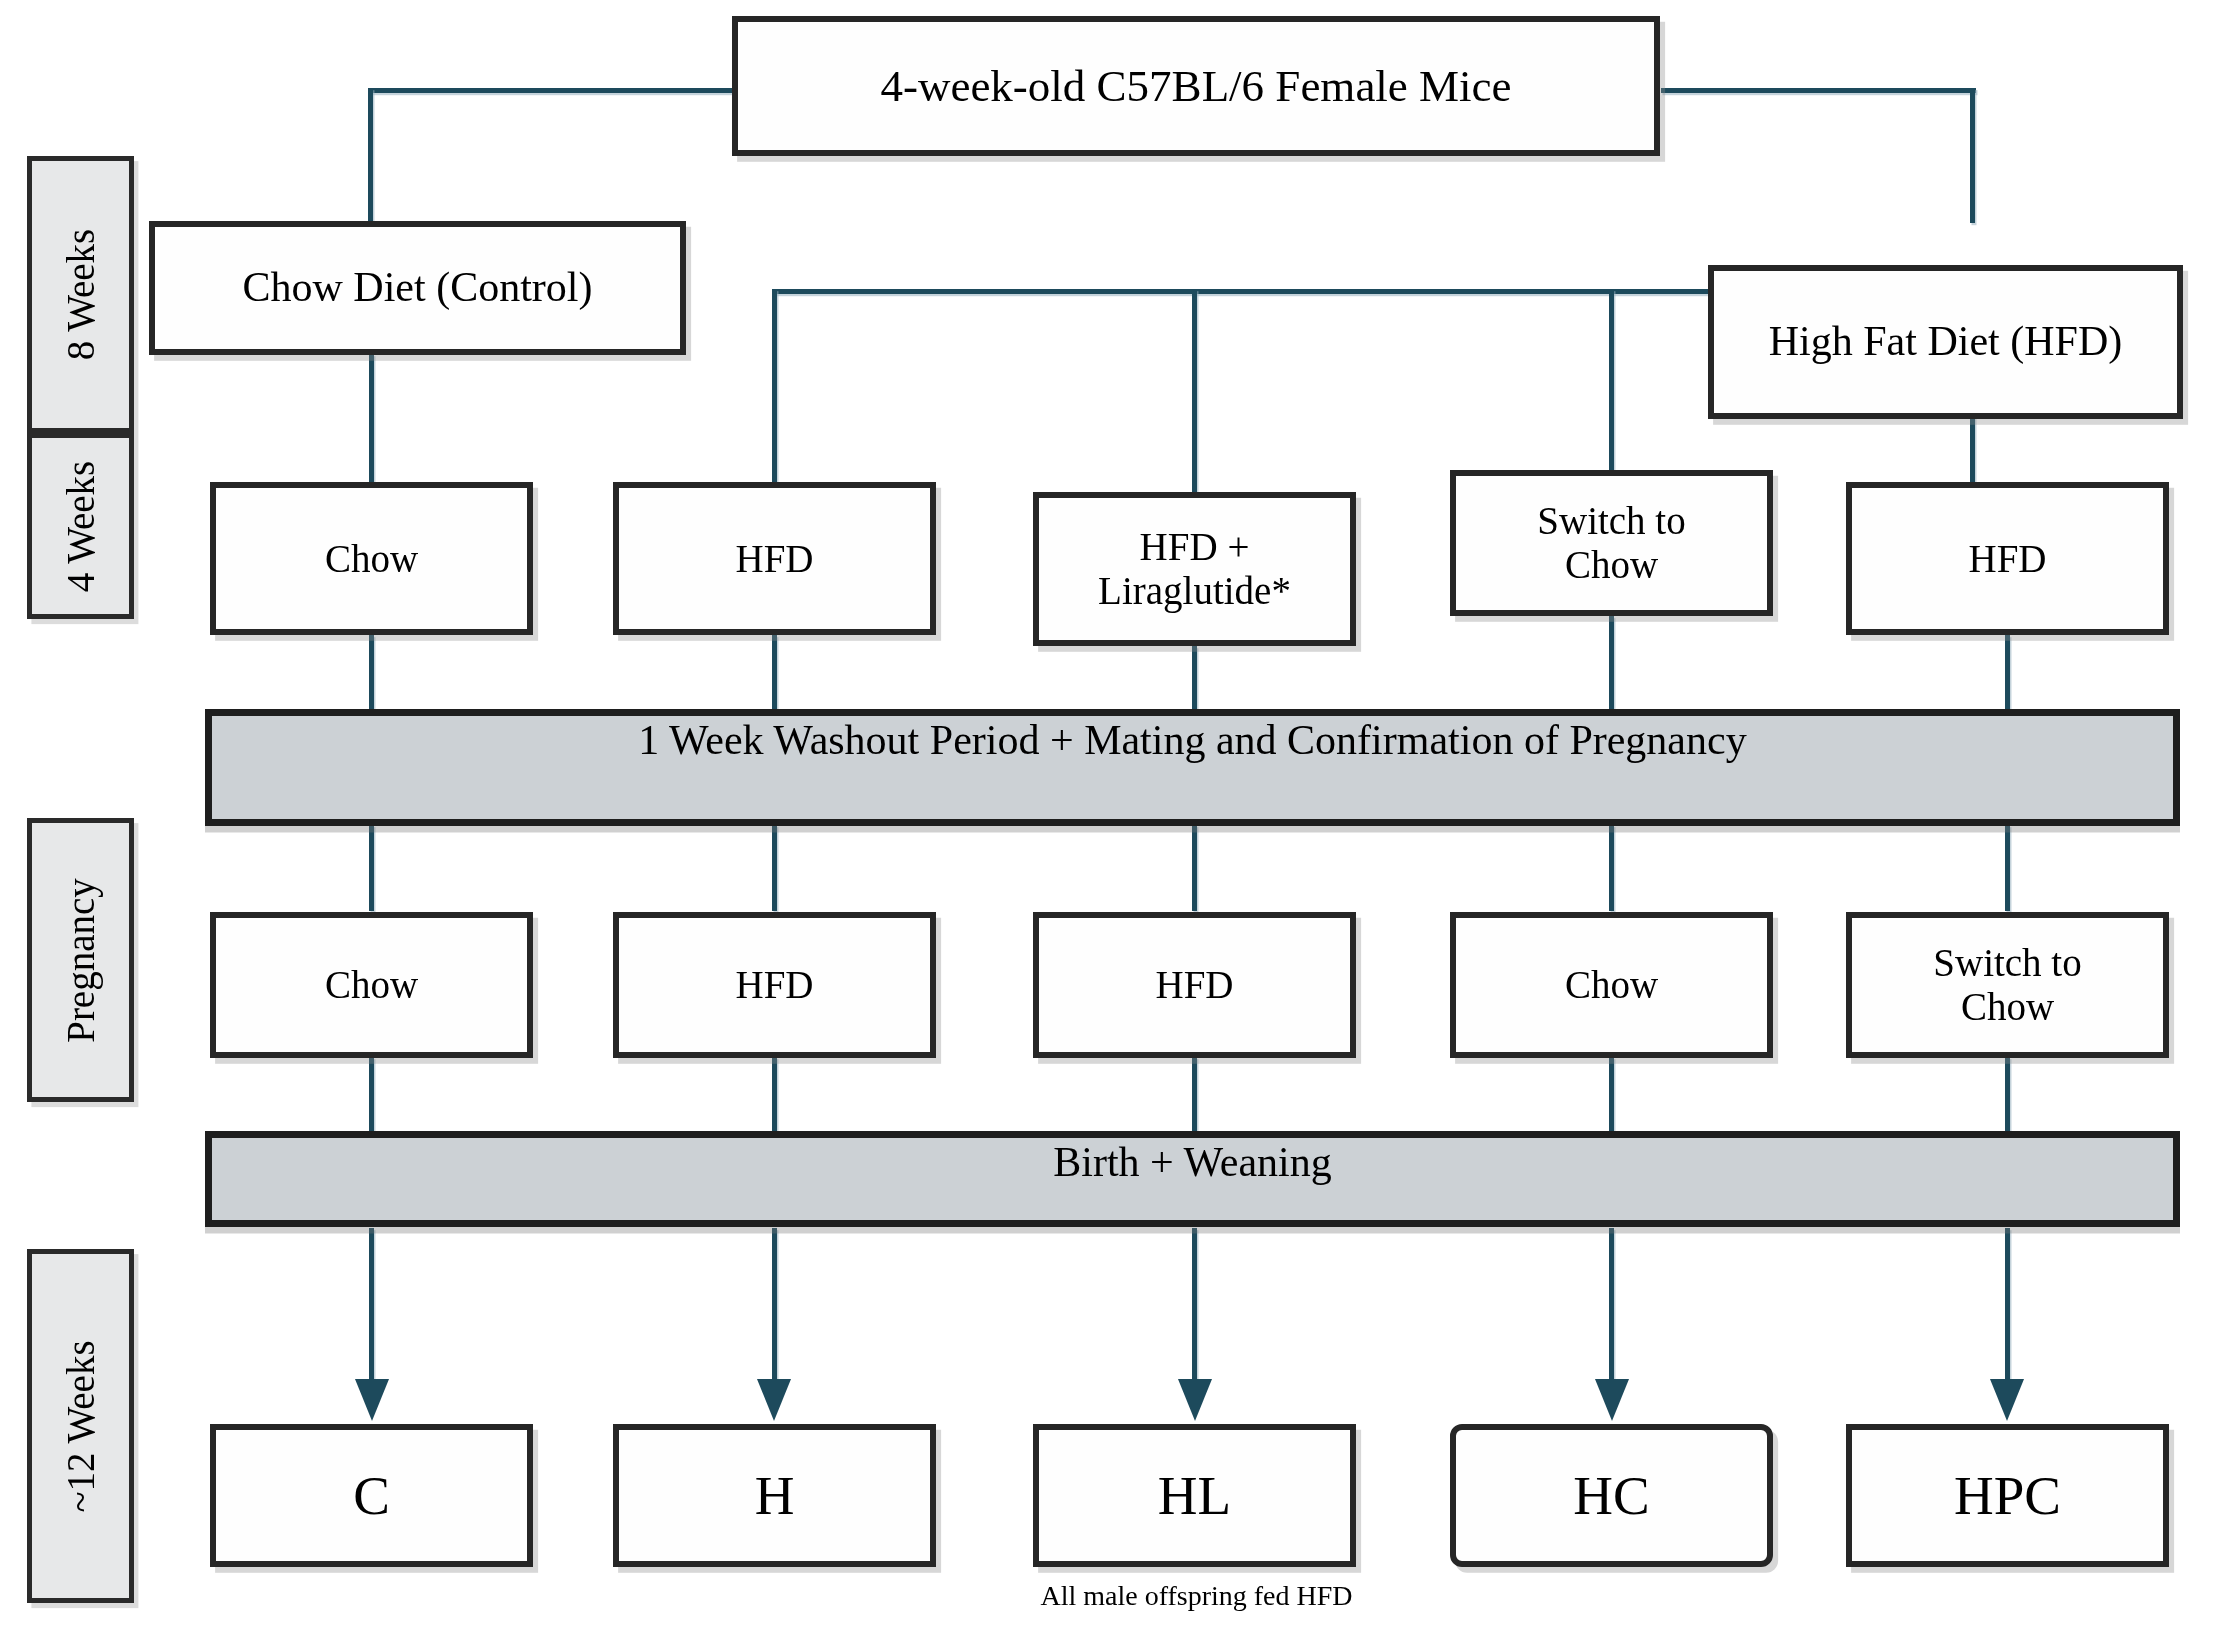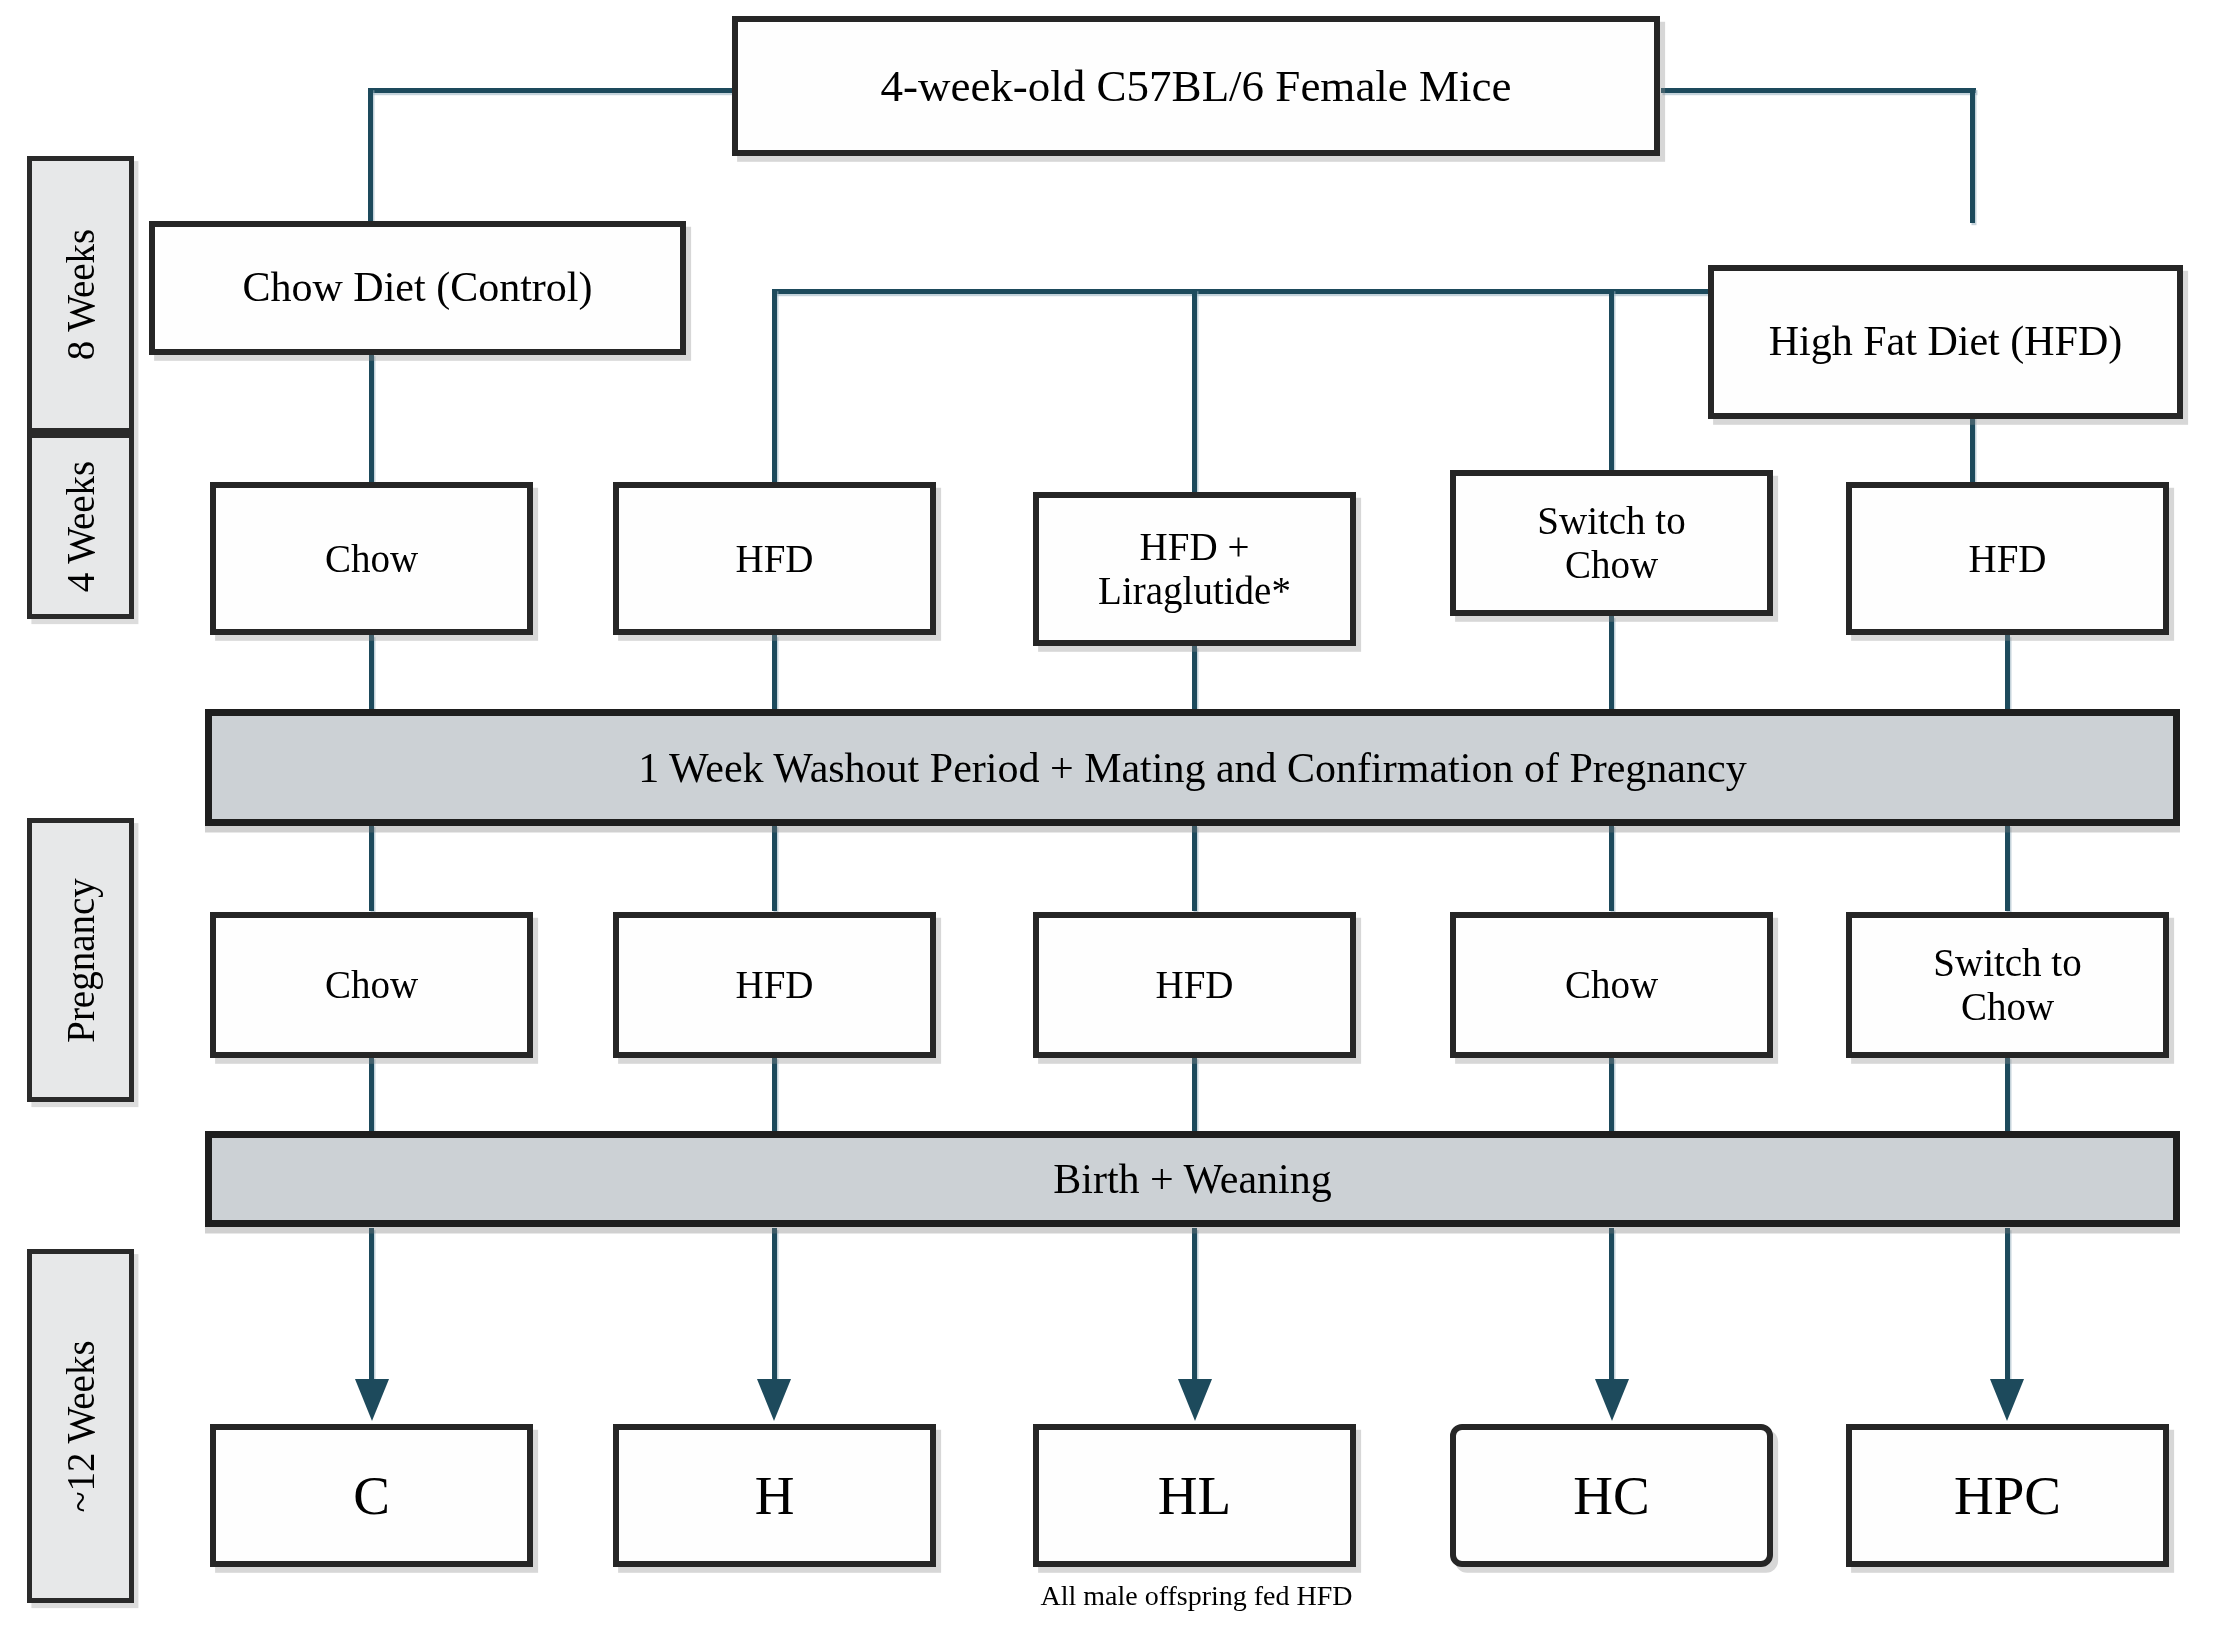--- a/index.html
+++ b/index.html
@@ -19,21 +19,21 @@
     display:flex;align-items:center;justify-content:center;
     text-align:center;
     box-sizing:border-box;
     line-height:1.12;
   }
   .bar{
     position:absolute;
     background:var(--bar-fill,#ccd1d5);
     border:7.3px solid #1e1e1e;
     box-shadow:0 6.5px 0 rgba(120,120,120,.35);
-    display:flex;align-items:center;justify-content:center;
+    display:flex;justify-content:center;
     text-align:center;
     box-sizing:border-box;
   }
   .side{
     position:absolute;
     background:var(--sidebar-fill,#e7e8e9);
     border:5.8px solid #2a2a2a;
     box-shadow:4.4px 5.1px 0 rgba(140,140,140,.3);
     display:flex;align-items:center;justify-content:center;
     box-sizing:border-box;

